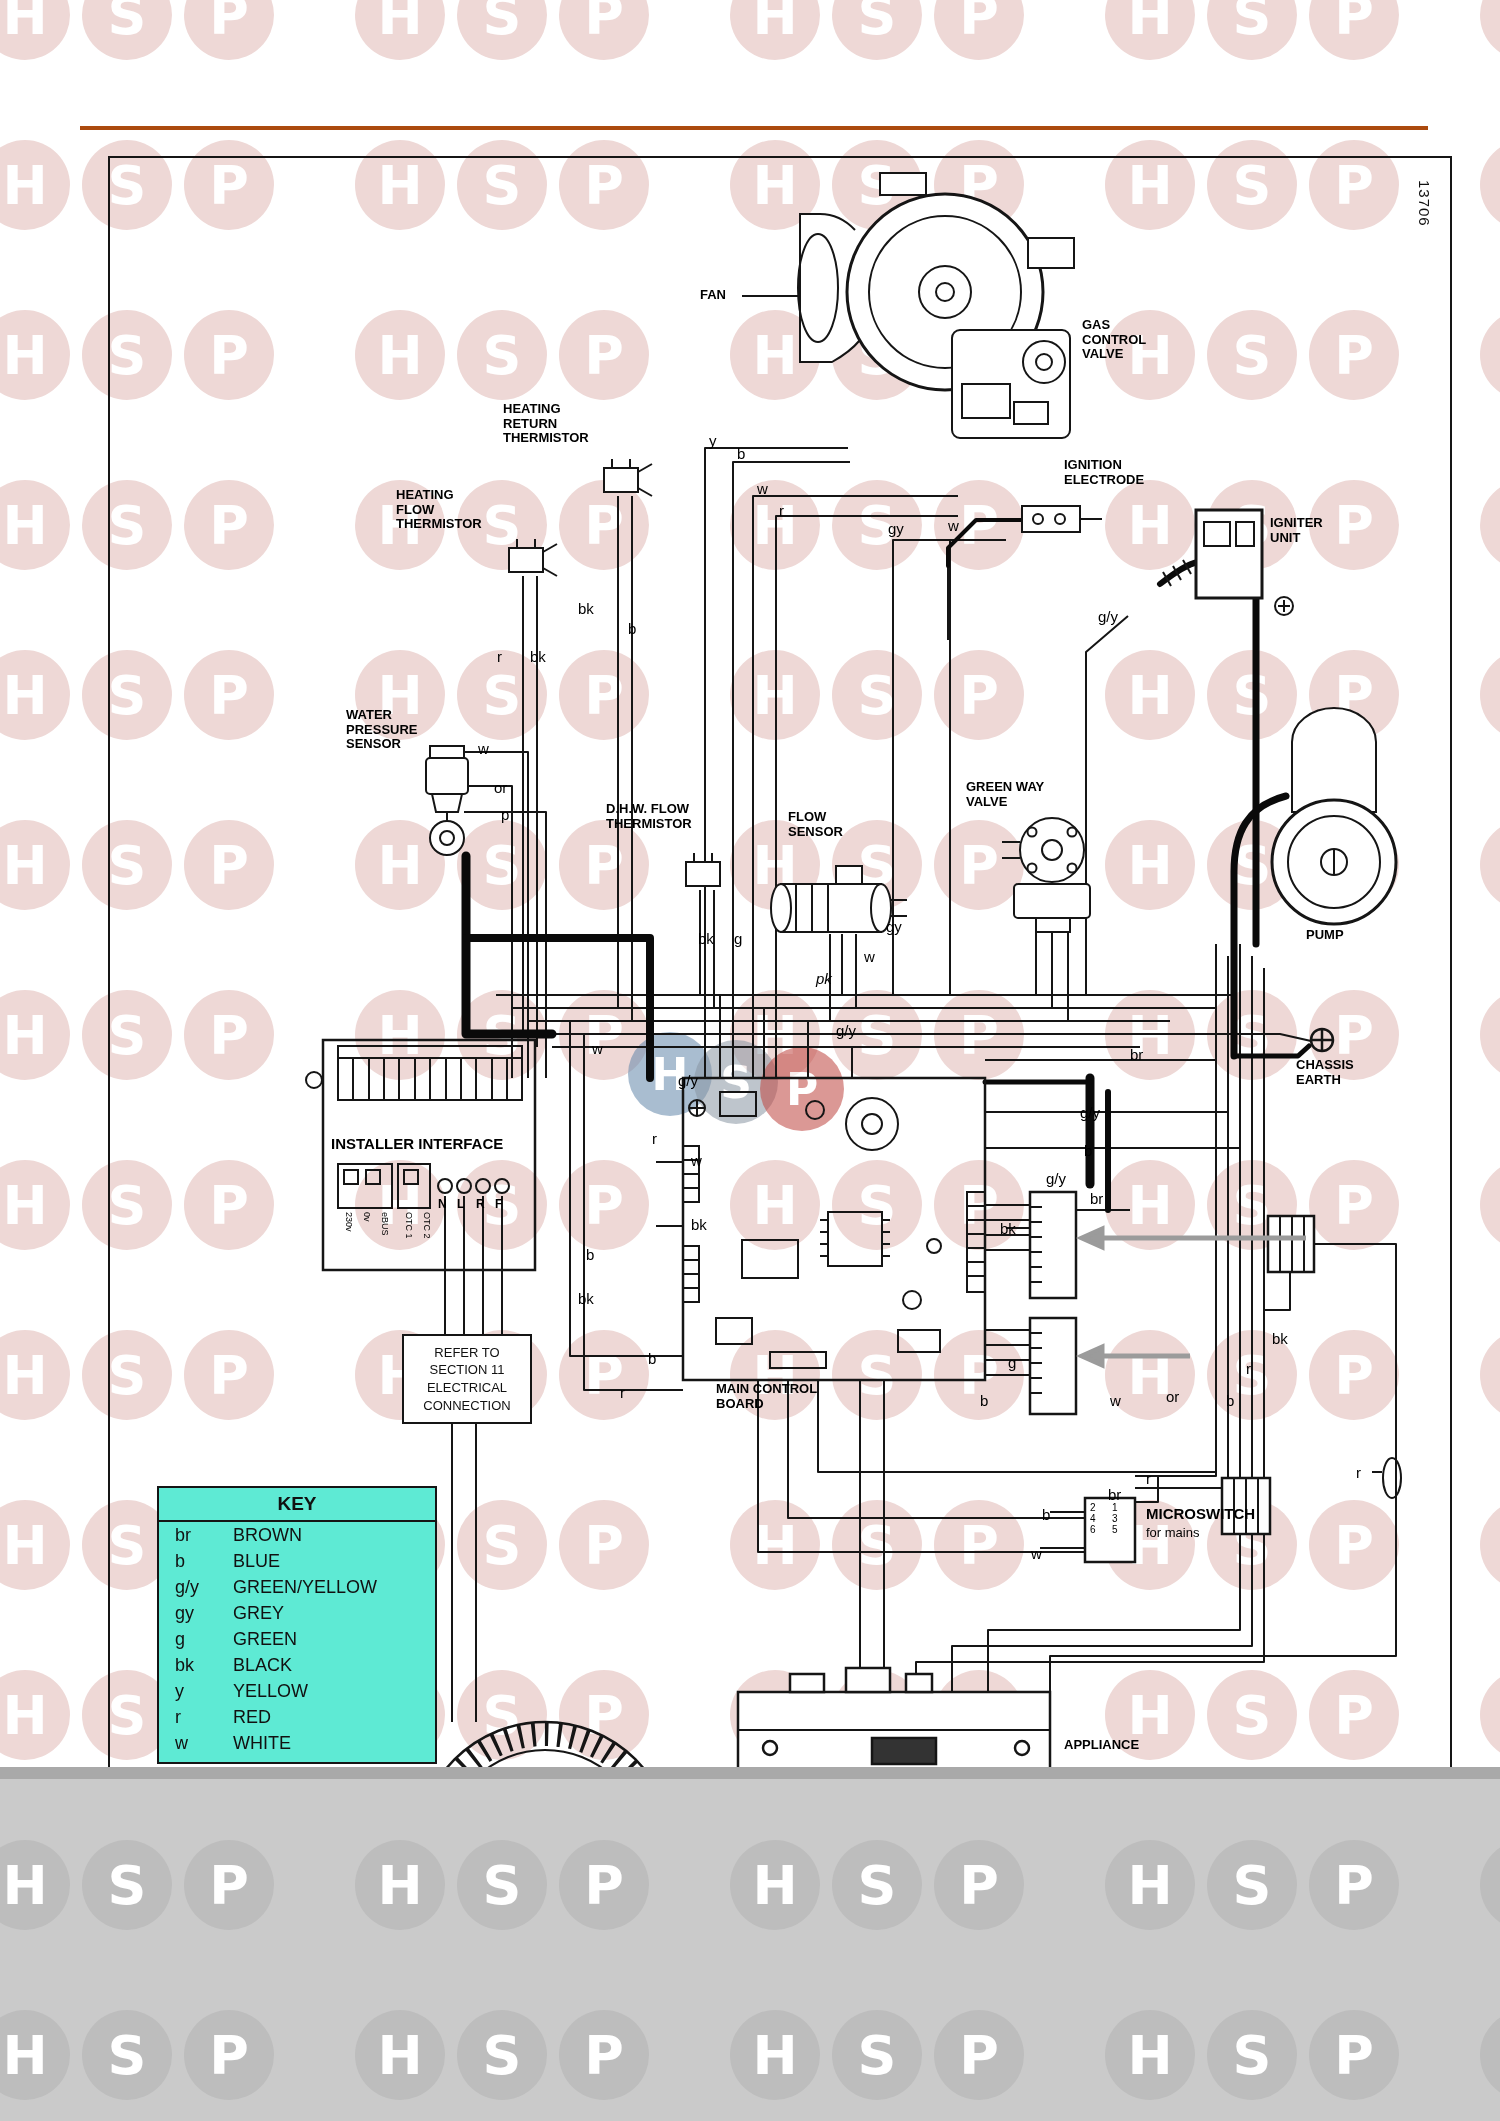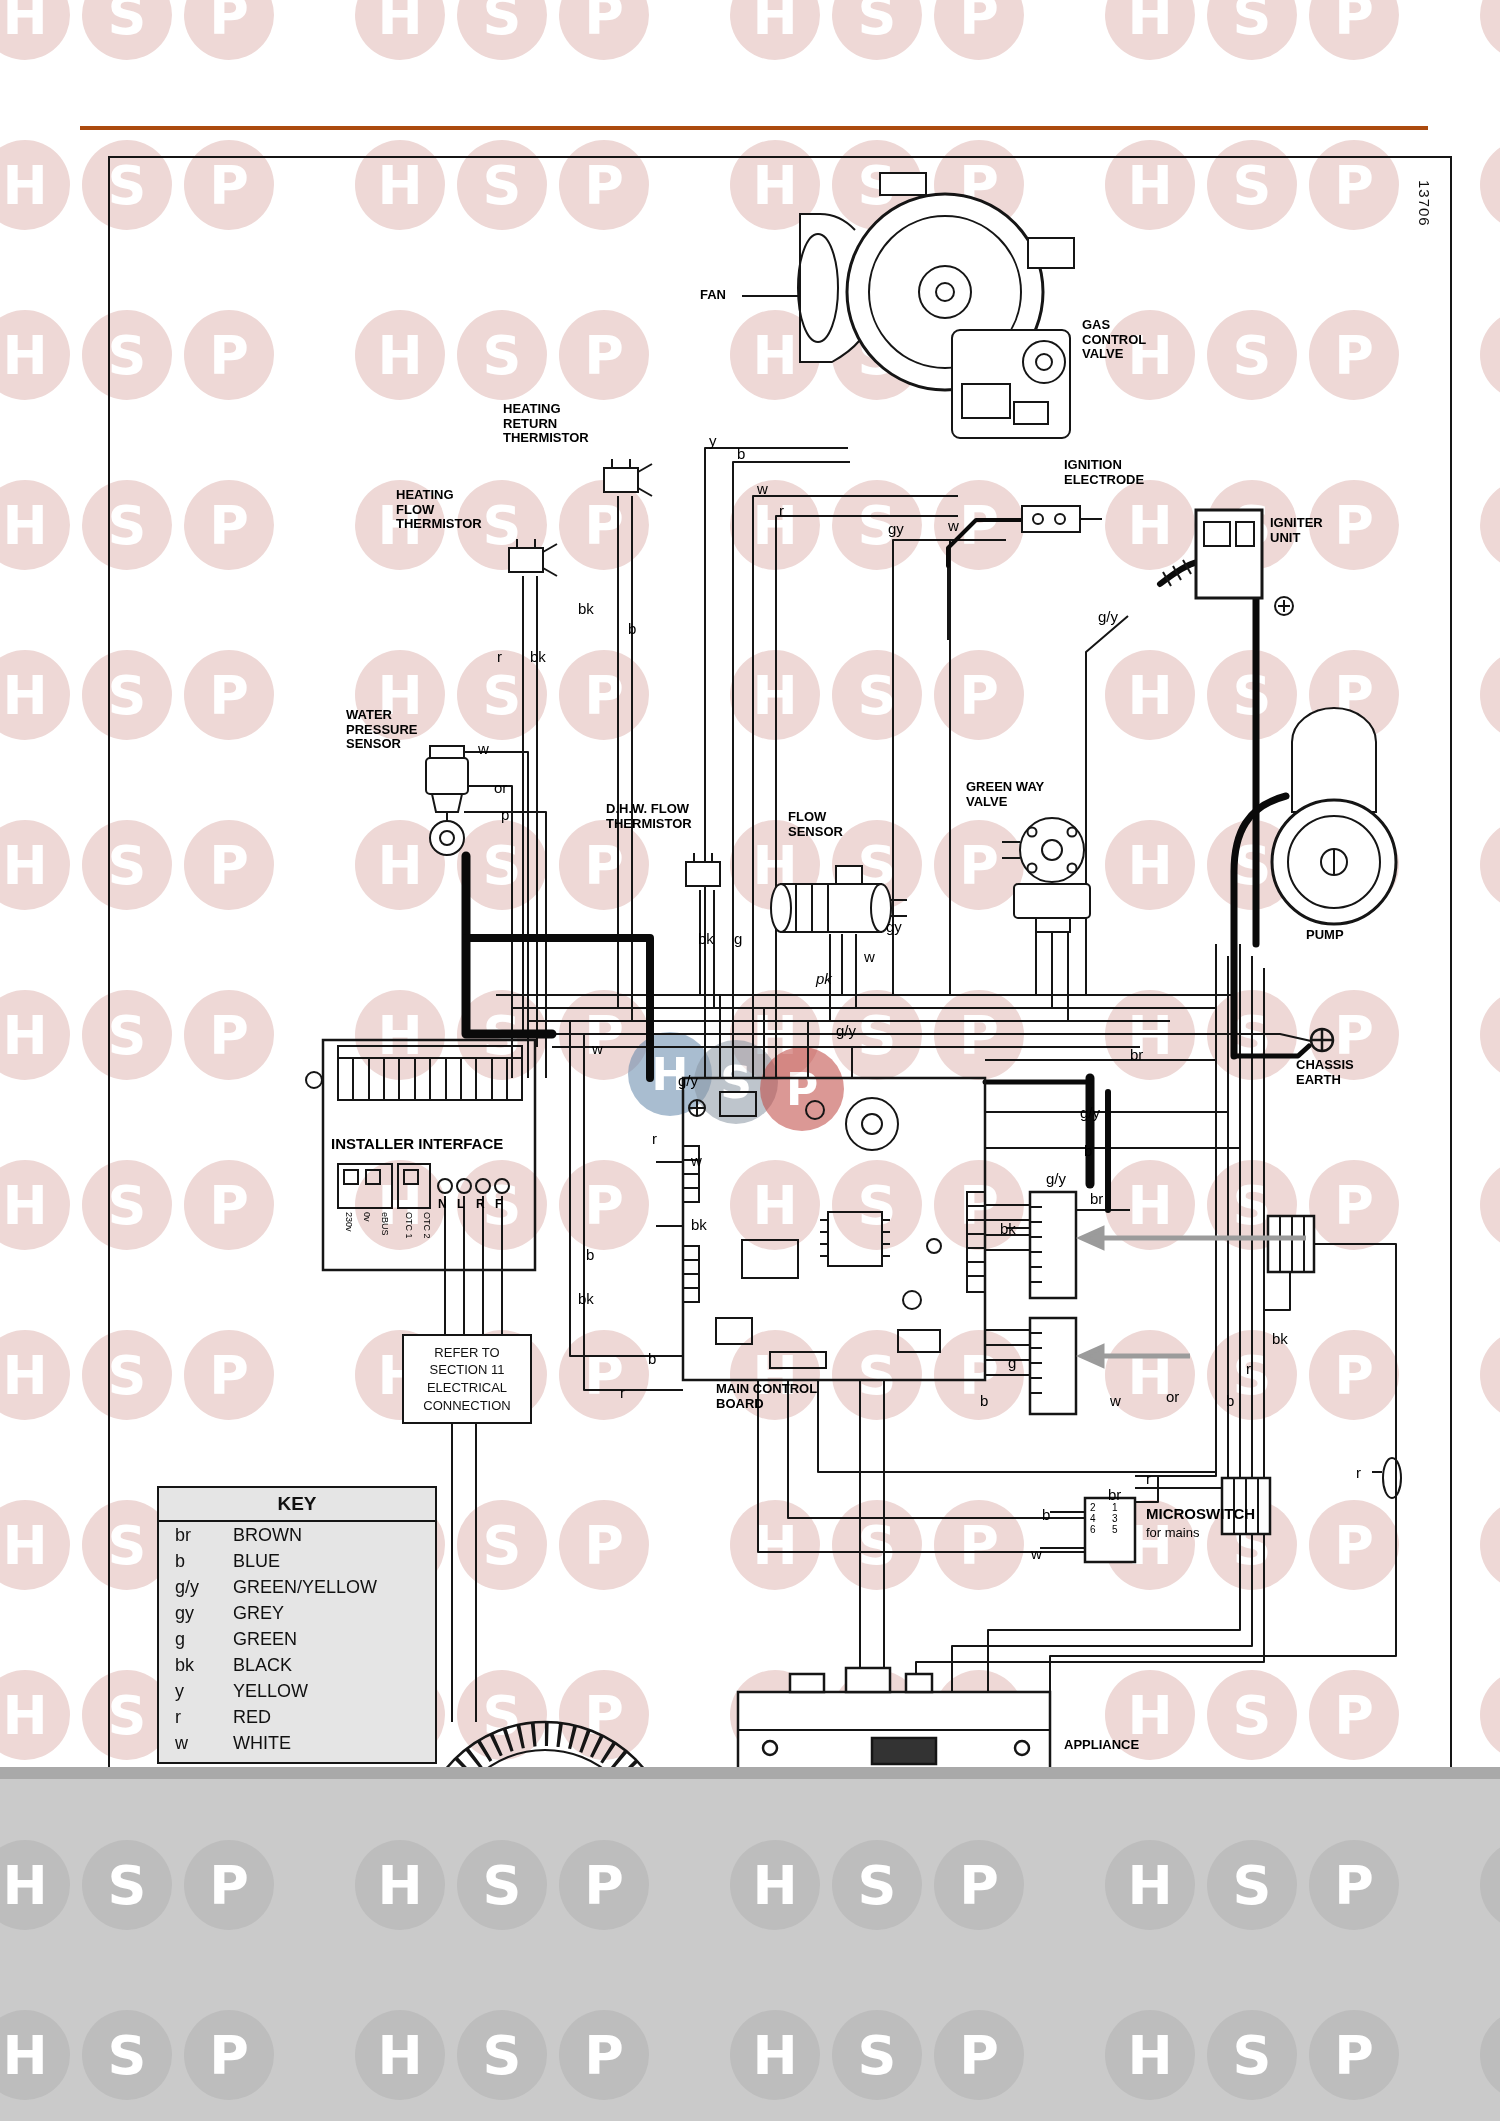--- a/index.html
+++ b/index.html
@@ -16,21 +16,21 @@
         border:2px solid #151515;z-index:2;}
   svg.diag{position:absolute;left:0;top:0;width:1500px;height:2121px;z-index:3;}
   #labels{position:absolute;left:0;top:0;width:1500px;height:2121px;z-index:4;pointer-events:none;}
   .lbl{position:absolute;font-size:13px;line-height:1.12;white-space:nowrap;color:#000;}
   .lbl.b{font-weight:bold;}
   .lbl.vert{writing-mode:vertical-rl;}
   .wl{position:absolute;font-size:15px;color:#000;white-space:nowrap;}
   .docnum{position:absolute;left:1416px;top:180px;writing-mode:vertical-rl;
         font-size:15px;z-index:4;letter-spacing:1px;}
   .keybox{position:absolute;left:157px;top:1486px;width:276px;height:274px;
-        border:2px solid #151515;background:#e5e5e5;z-index:4;}
+        border:2px solid #151515;background:#5eead4;z-index:4;}
   .keytitle{text-align:center;font-weight:bold;font-size:19px;padding:5px 0;
         border-bottom:2px solid #151515;}
   .keyrow{display:flex;font-size:18px;padding:2.5px 0 2.5px 16px;}
   .kcode{width:58px;}
   .referbox{position:absolute;left:402px;top:1334px;width:126px;height:86px;
         border:2px solid #151515;background:#fff;z-index:4;display:flex;
         flex-direction:column;justify-content:center;text-align:center;
         font-size:13px;line-height:1.35;}
   .logo{position:absolute;left:0;top:0;z-index:1;}
   .logo-c{position:absolute;width:84px;height:84px;border-radius:50%;opacity:.55;

